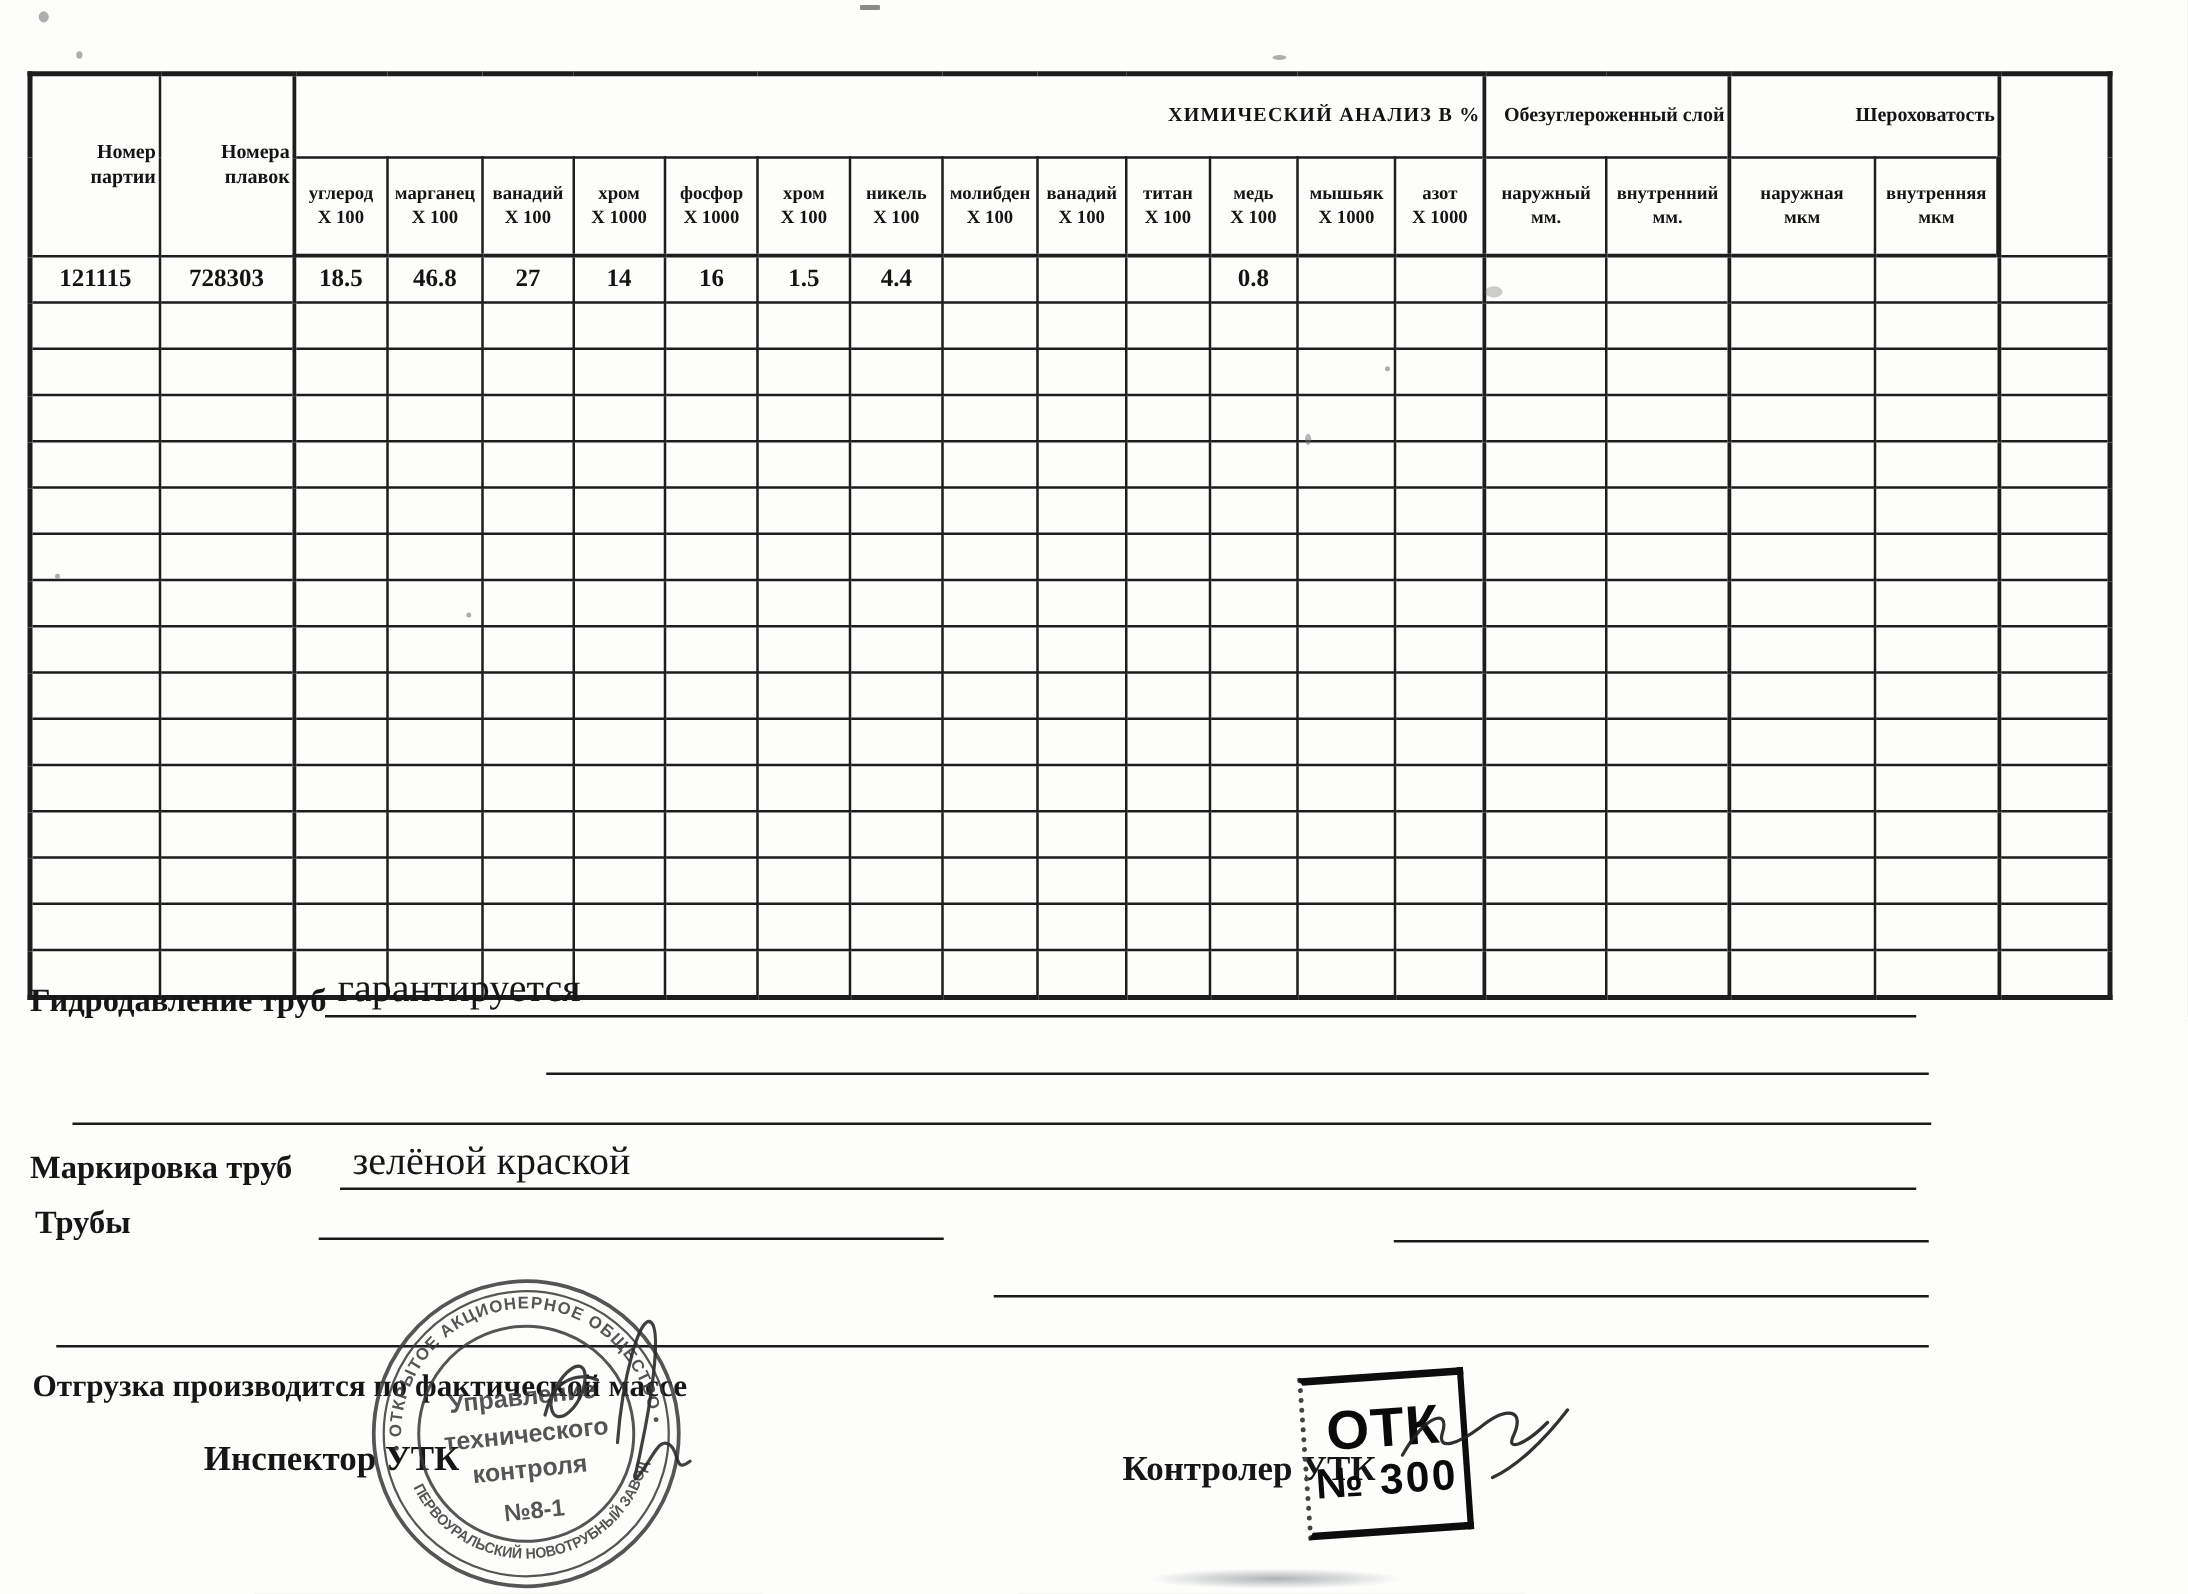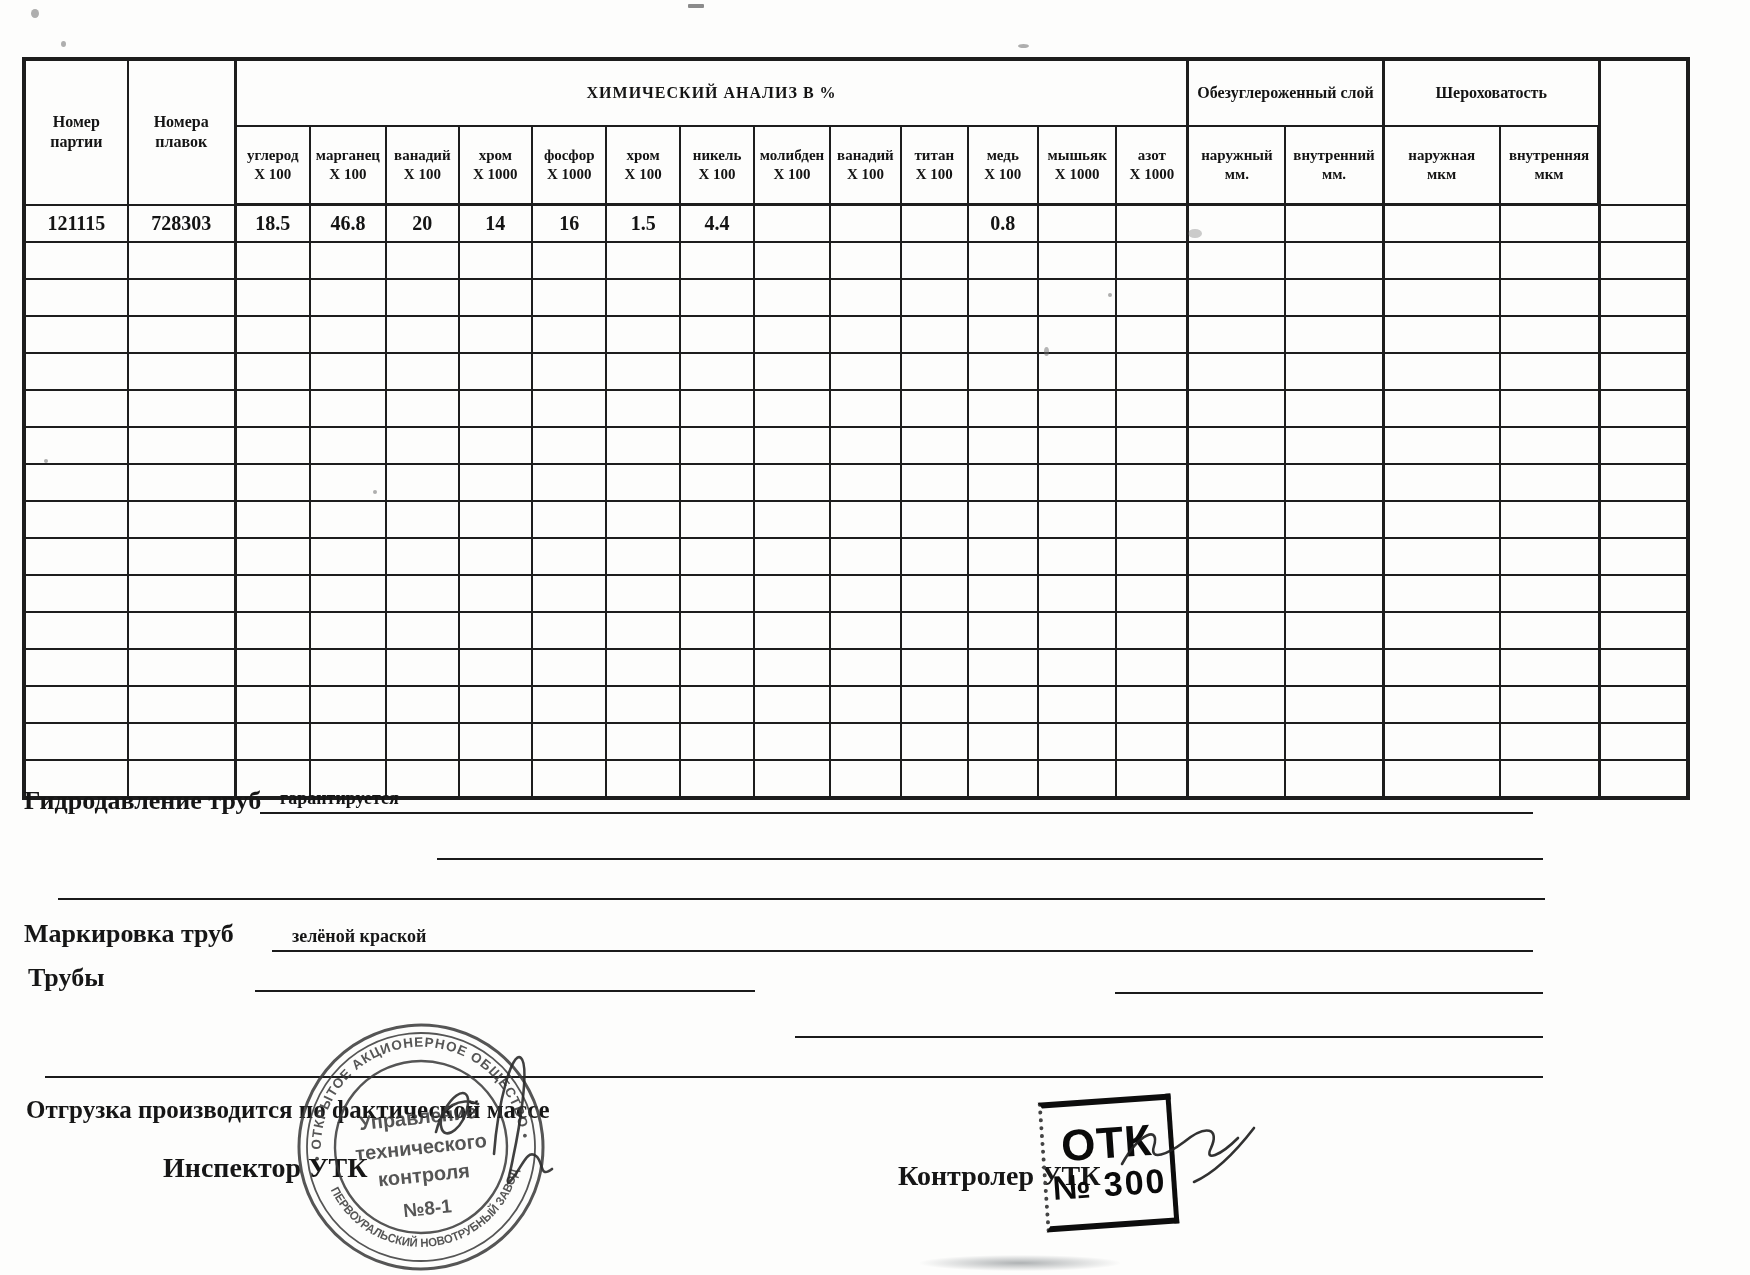--- a/index.html
+++ b/index.html
@@ -16,30 +16,30 @@
   .main-table th,.main-table td{
     border:2px solid #1d1d1d; padding:0 2px; text-align:center;
     vertical-align:middle; overflow:hidden;
   }
   .main-table thead tr:first-child th{border-top-width:4px;}
   .main-table th:first-child,.main-table td:first-child{border-left-width:4px;}
   .main-table th:last-child,.main-table td:last-child{border-right-width:4px;margin-left:40px;}
   .main-table tbody tr:last-child td{border-bottom-width:4px;}
   .main-table thead tr:last-child th{border-bottom-width:3px;}
   .bl3{border-left-width:3px !important;}
-  .hrow1 th{height:64px; font-weight:bold; font-size:16px; line-height:1.25;}
+  .hrow1 th{height:64px; font-weight:bold; font-size:16px; line-height:1.25;text-align:right;}
   .group-title{font-size:17px; letter-spacing:1px;}
   .sub{height:76px; font-weight:bold; font-size:15px; line-height:1.3;}
   .main-table tbody td{height:35px; font-size:20px; font-weight:bold;}
   
   .lbl{position:absolute; font-weight:bold; font-size:26px; white-space:nowrap;}
   .fill-line{position:absolute; border-bottom:2px solid #1b1b1b; height:32px;}
   .fill-line .val{
-    position:absolute; left:20px; bottom:3px;
-    font-weight:bold; font-size:18px; white-space:nowrap;
+    position:absolute; left:10px; bottom:3px;
+    font-weight:normal; font-size:32px; white-space:nowrap;
   }
   .note{position:absolute; font-weight:bold; font-size:26px; white-space:nowrap;}
   .sig-label{position:absolute; font-weight:bold; font-size:28px; white-space:nowrap;}
   
   .round-stamp{position:absolute; left:288px; top:1018px; opacity:.86;}
   .stamp-sans{font-family:"Liberation Sans","DejaVu Sans",sans-serif; font-weight:bold; fill:#3a3a3a;}
   .otk-stamp{
     position:absolute; left:1042px; top:1098px; width:124px; height:118px;
     transform:rotate(-4deg);
     border-top:6px solid #0d0d0d; border-bottom:6px solid #0d0d0d;
@@ -164,21 +164,21 @@
             <div>мкм</div>
           </th>
         </tr>
     </thead>
     <tbody id="table-body">
         <tr>
           <td>121115</td>
           <td>728303</td>
           <td class="bl3">18.5</td>
           <td>46.8</td>
-          <td>20</td>
+          <td>27</td>
           <td>14</td>
           <td>16</td>
           <td>1.5</td>
           <td>4.4</td>
           <td></td>
           <td></td>
           <td></td>
           <td>0.8</td>
           <td></td>
           <td></td>

